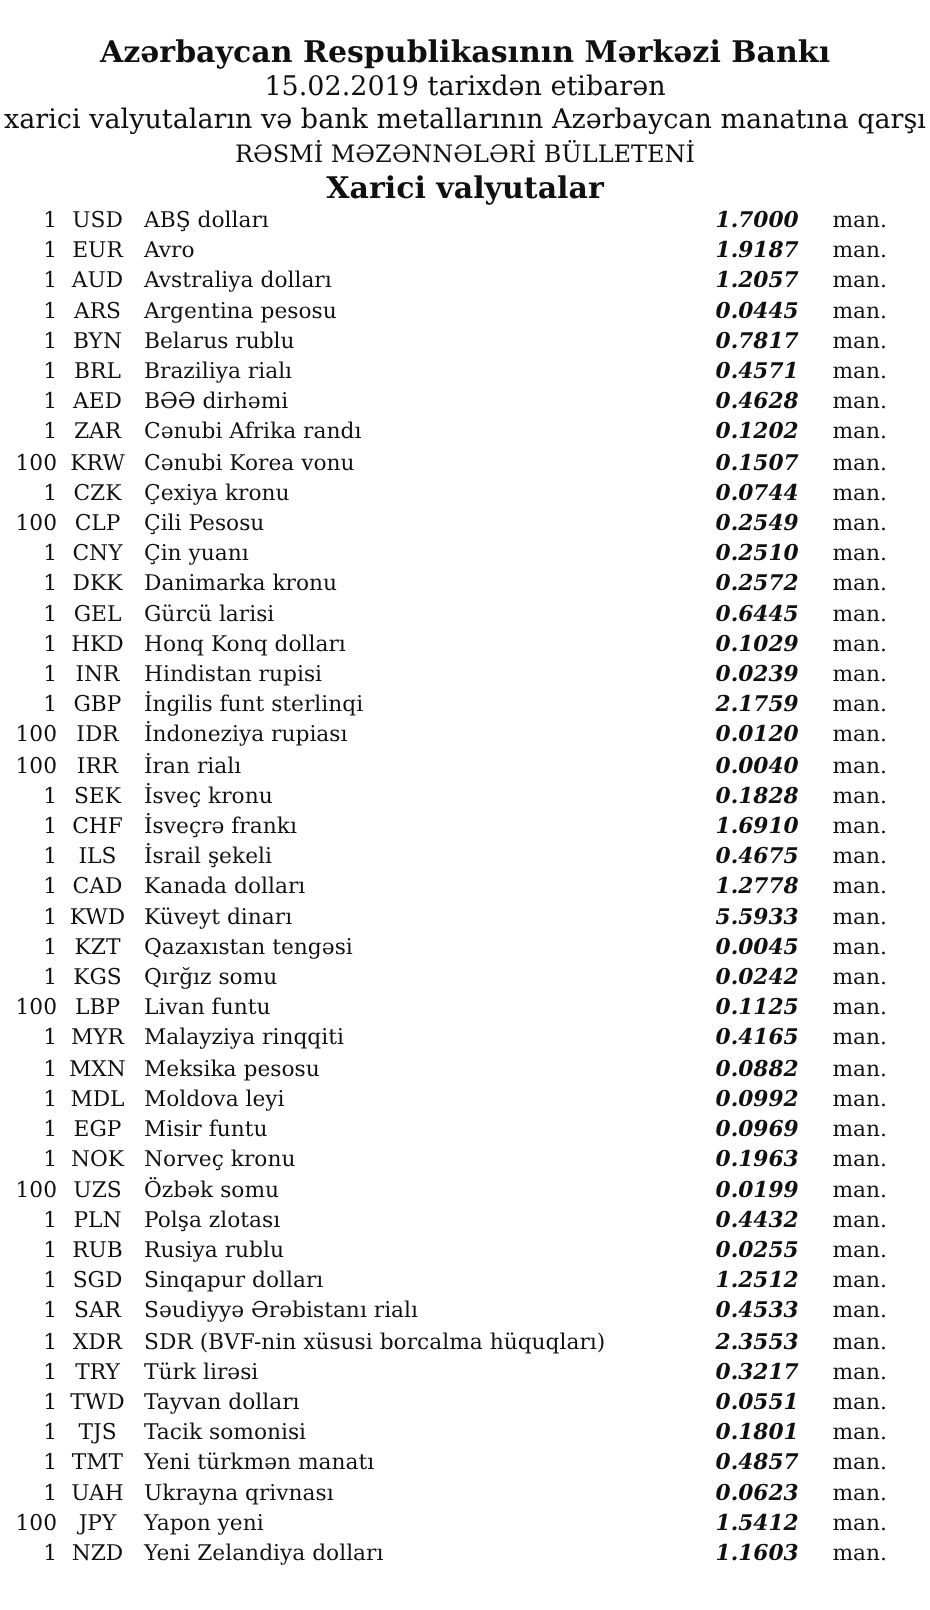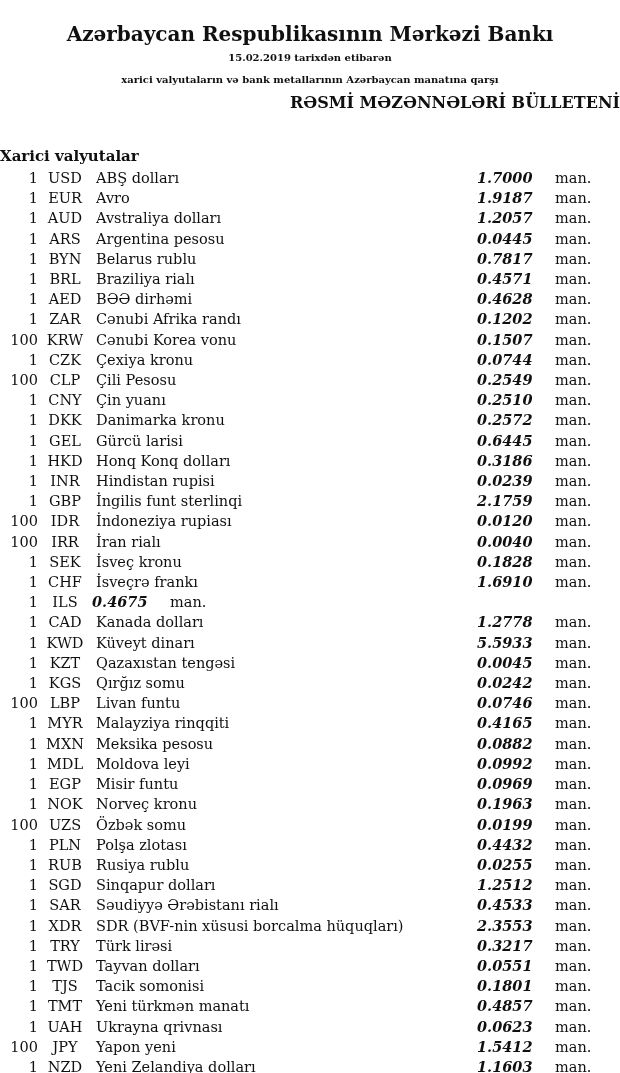--- a/index.html
+++ b/index.html
@@ -22,36 +22,34 @@
   header {
     text-align: center;
   }
   .bank-name {
     font-size: 20px;
     font-weight: bold;
     line-height: 26px;
     margin-top: 21px;
   }
   .h-line {
-    font-size: 10px;
+    font-size: 18px;
+    font-weight: normal;
+    line-height: 22px;
+  }
+  .bulletin-title {
+    font-size: 16px;
+    font-weight: normal;
+    line-height: 23px;
+  }
+  .section-title {
+    text-align: center;
+    font-size: 20px;
     font-weight: bold;
     line-height: 22px;
-  }
-  .bulletin-title {
-    font-size: 16px;
-    font-weight: bold;
-    line-height: 23px;
-    text-align: right;
-  }
-  .section-title {
-    text-align: left;
-    font-size: 15px;
-    font-weight: bold;
-    line-height: 22px;
-    margin-top: 31px;
   }
   .rates-table {
     margin-top: 1px;
     padding: 0 23px 0 8px;
   }
   .row {
     display: flex;
     align-items: baseline;
     line-height: 20.2px;
     font-size: 14.5px;
@@ -194,21 +192,21 @@
         <span class="qty">1</span>
         <span class="code">GEL</span>
         <span class="name">Gürcü larisi</span>
         <span class="rate">0.6445</span>
         <span class="unit">man.</span>
       </div>
       <div class="row">
         <span class="qty">1</span>
         <span class="code">HKD</span>
         <span class="name">Honq Konq dolları</span>
-        <span class="rate">0.3186</span>
+        <span class="rate">0.1029</span>
         <span class="unit">man.</span>
       </div>
       <div class="row">
         <span class="qty">1</span>
         <span class="code">INR</span>
         <span class="name">Hindistan rupisi</span>
         <span class="rate">0.0239</span>
         <span class="unit">man.</span>
       </div>
       <div class="row">
@@ -242,20 +240,21 @@
       <div class="row">
         <span class="qty">1</span>
         <span class="code">CHF</span>
         <span class="name">İsveçrə frankı</span>
         <span class="rate">1.6910</span>
         <span class="unit">man.</span>
       </div>
       <div class="row">
         <span class="qty">1</span>
         <span class="code">ILS</span>
+        <span class="name">İsrail şekeli</span>
         <span class="rate">0.4675</span>
         <span class="unit">man.</span>
       </div>
       <div class="row">
         <span class="qty">1</span>
         <span class="code">CAD</span>
         <span class="name">Kanada dolları</span>
         <span class="rate">1.2778</span>
         <span class="unit">man.</span>
       </div>
@@ -277,21 +276,21 @@
         <span class="qty">1</span>
         <span class="code">KGS</span>
         <span class="name">Qırğız somu</span>
         <span class="rate">0.0242</span>
         <span class="unit">man.</span>
       </div>
       <div class="row">
         <span class="qty">100</span>
         <span class="code">LBP</span>
         <span class="name">Livan funtu</span>
-        <span class="rate">0.0746</span>
+        <span class="rate">0.1125</span>
         <span class="unit">man.</span>
       </div>
       <div class="row">
         <span class="qty">1</span>
         <span class="code">MYR</span>
         <span class="name">Malayziya rinqqiti</span>
         <span class="rate">0.4165</span>
         <span class="unit">man.</span>
       </div>
       <div class="row">

